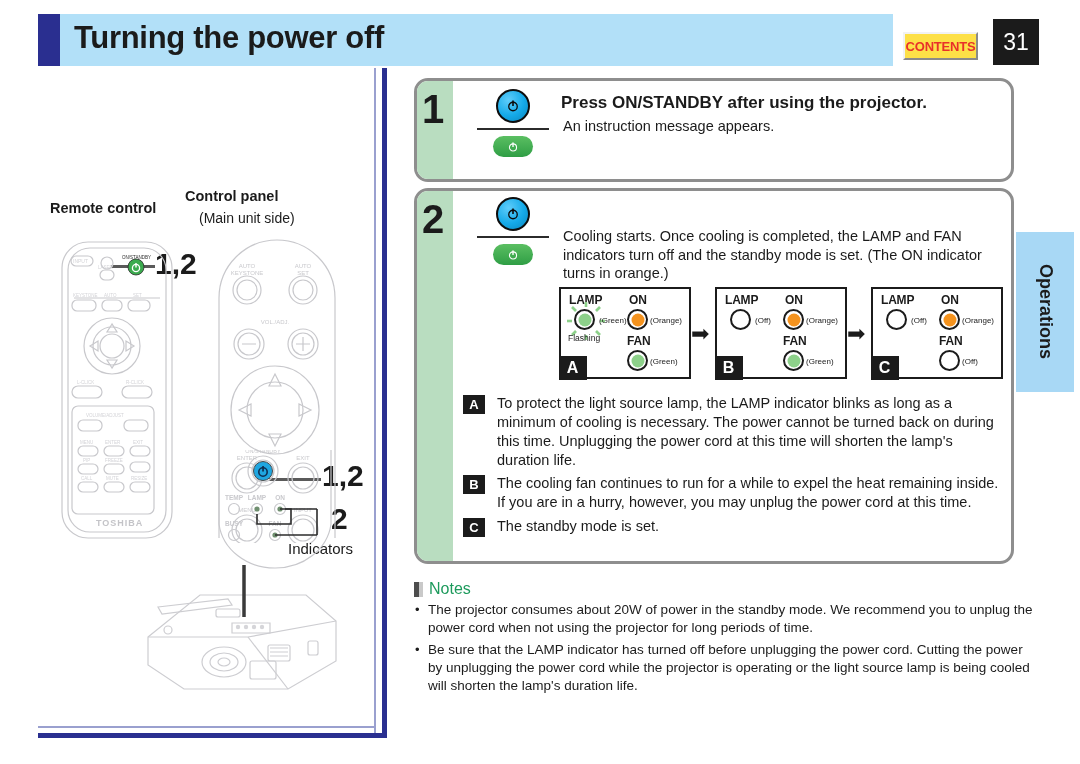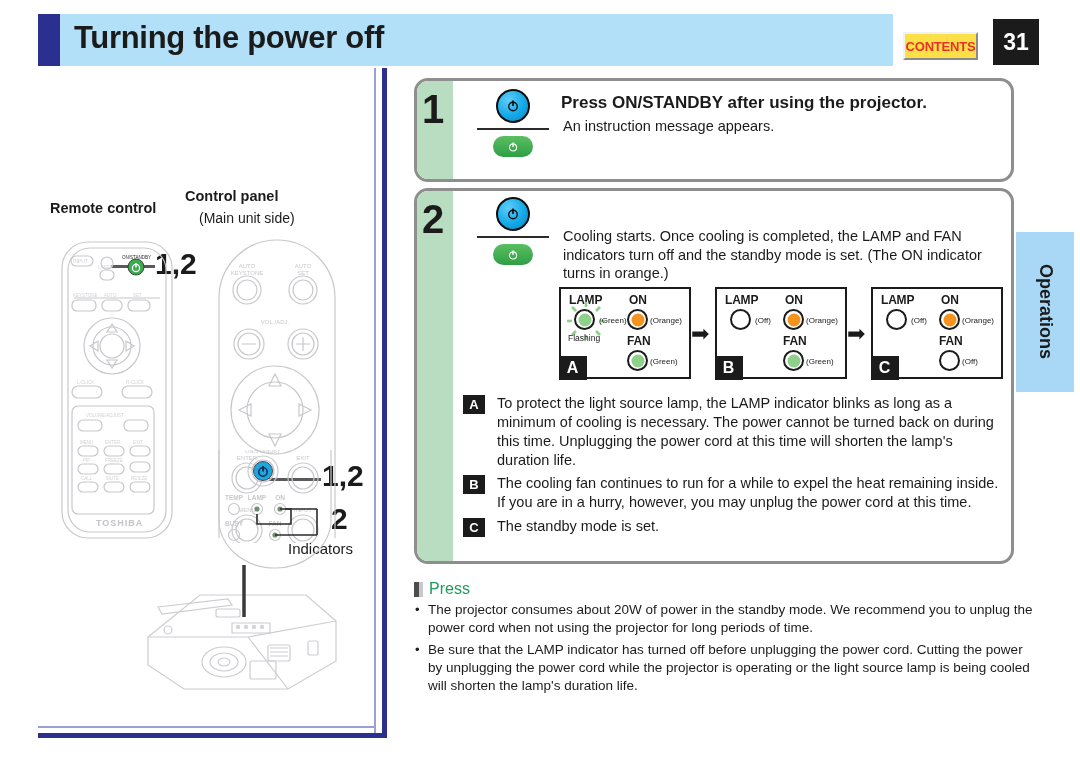--- a/index.html
+++ b/index.html
@@ -60,21 +60,21 @@
   .page-num {
     position: absolute;
     left: 993px; top: 19px;
     width: 46px; height: 46px;
     background: #1b1b1b;
     display: flex; align-items: center; justify-content: center;
   }
   .page-num span {
     color: #ffffff;
     font-size: 23px;
-    font-weight: bold;
+    font-weight: normal;
   }
 
   
   .frame-v-outer {
     position: absolute;
     left: 382px; top: 68px;
     width: 5px; height: 670px;
     background: #2a2f90;
   }
   .frame-v-inner {
@@ -551,21 +551,21 @@
       <div class="abc-item">
         <div class="abc-tag">C</div>
         <div class="abc-text">The standby mode is set.</div>
       </div>
     </div>
   </div>
 
   <div class="notes-wrap">
     <div class="notes-head">
       <div class="notes-icon"></div>
-      <span>Press</span>
+      <span>Notes</span>
     </div>
     <div class="note-line">The projector consumes about 20W of power in the standby mode. We recommend you to unplug the power cord when not using the projector for long periods of time.</div>
     <div class="note-line">Be sure that the LAMP indicator has turned off before unplugging the power cord. Cutting the power by unplugging the power cord while the projector is operating or the light source lamp is being cooled will shorten the lamp's duration life.</div>
   </div>
 
   <div class="lbl-remote">Remote control</div>
   <div class="lbl-panel">Control panel</div>
   <div class="lbl-panel-sub">(Main unit side)</div>
   <div class="lbl-indicators">Indicators</div>
 

